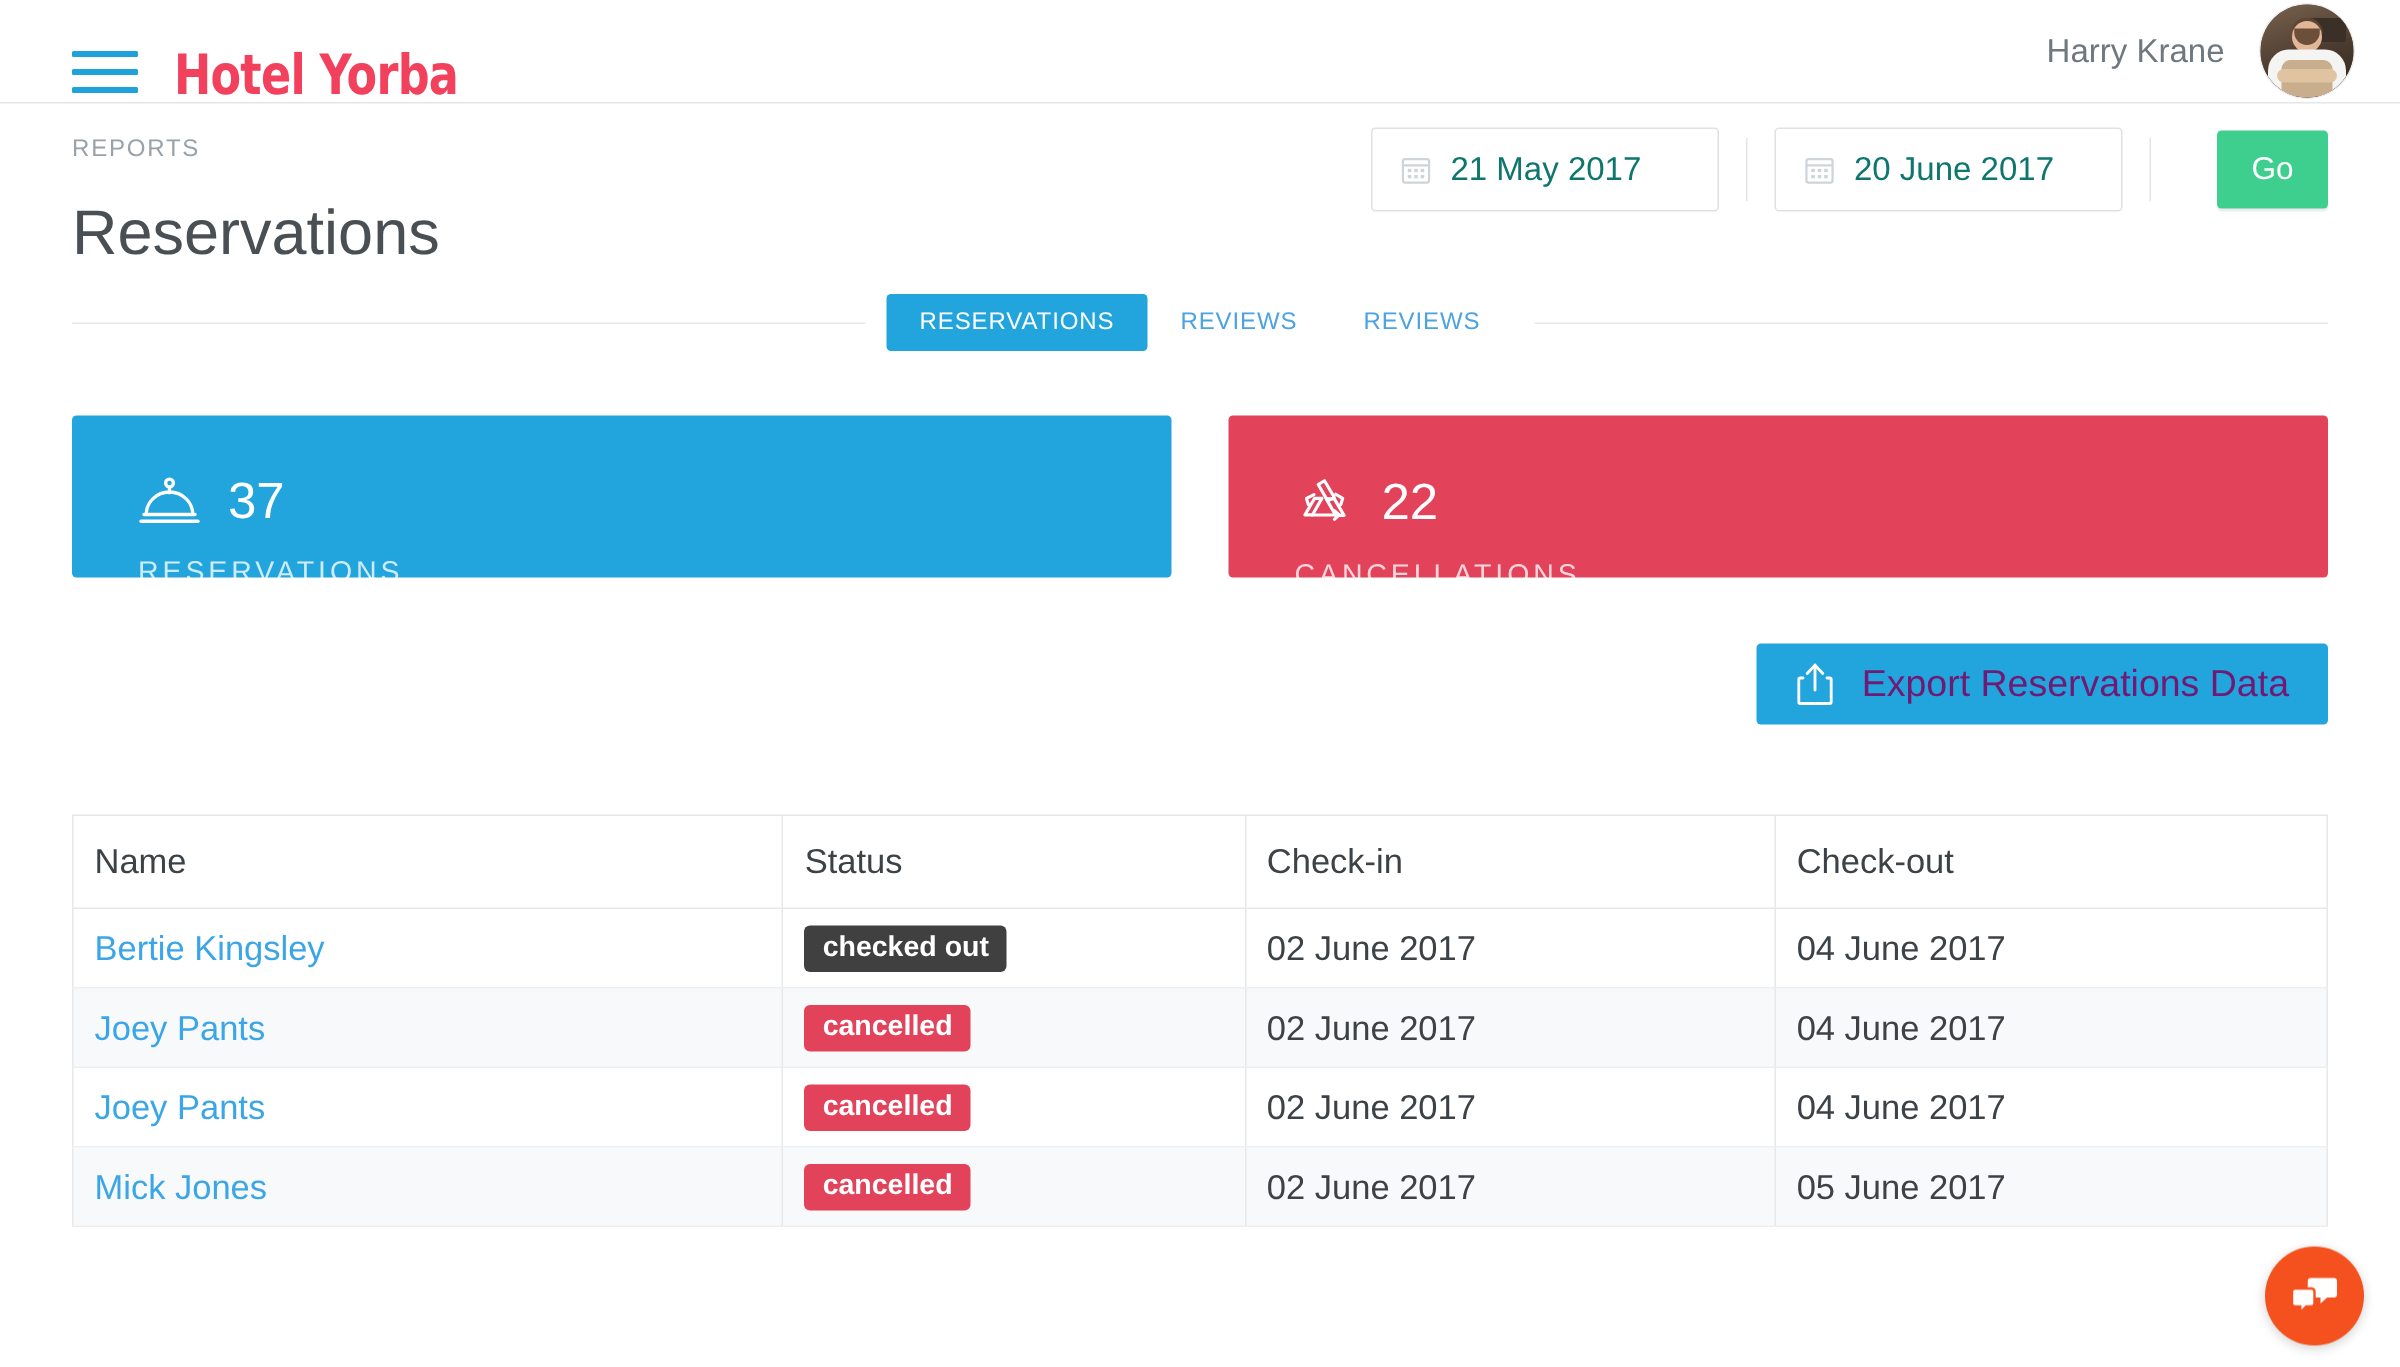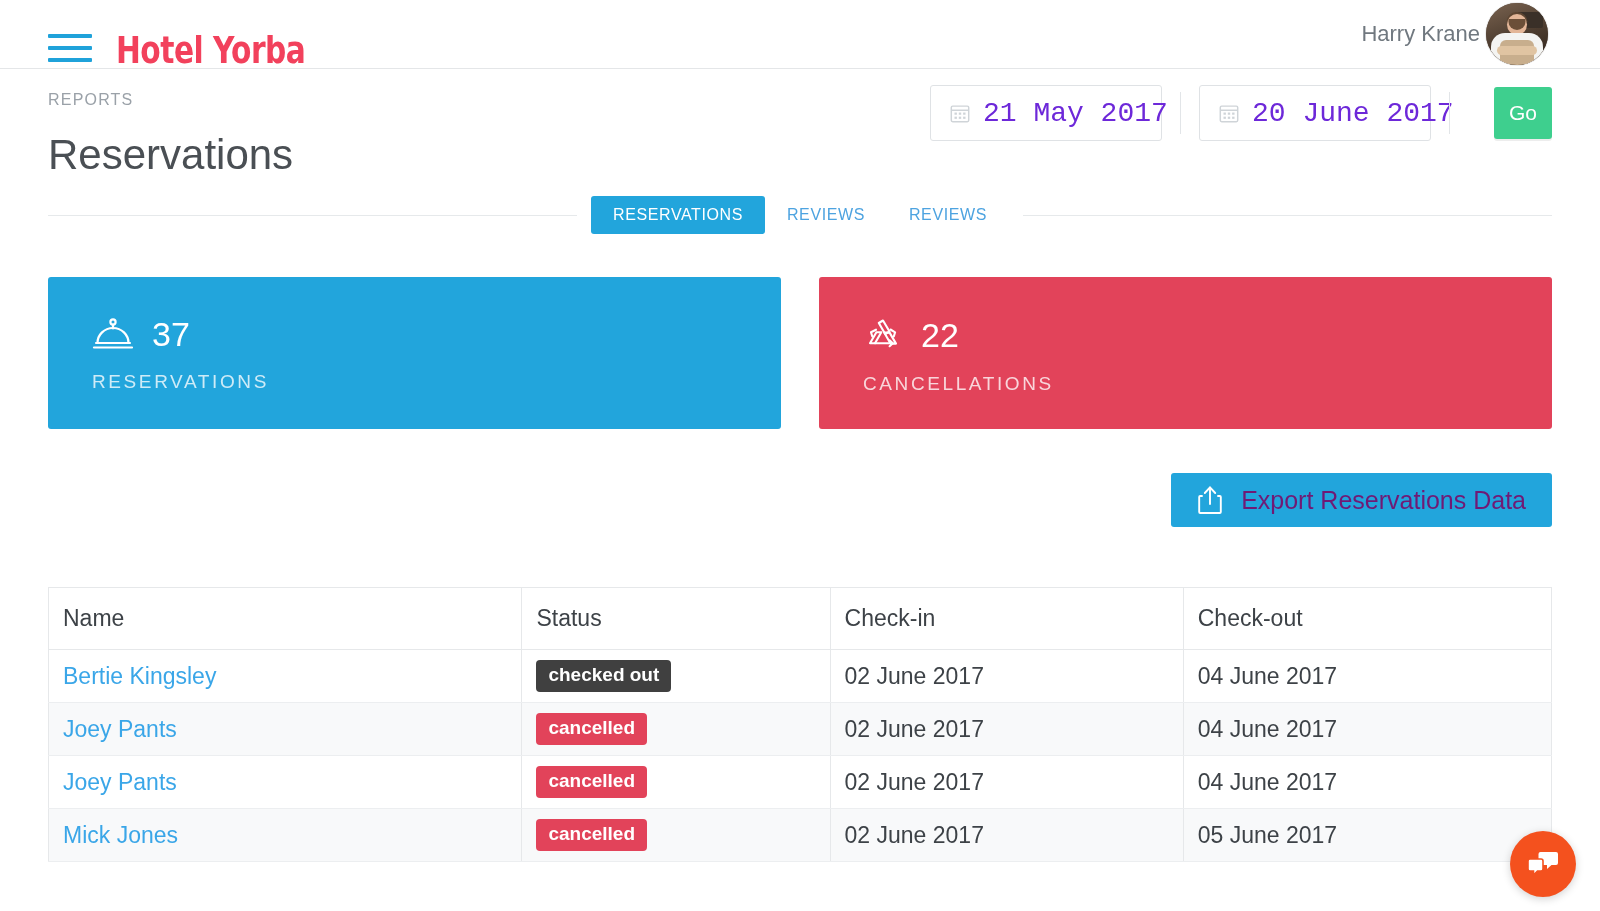--- a/index.html
+++ b/index.html
@@ -39,23 +39,23 @@
     letter-spacing: -0.5px;
     font-stretch: condensed;
     transform: scaleY(1.12);
     transform-origin: left top;
     white-space: nowrap;
     cursor: pointer;
   }
 
   .user-area {
     position: absolute;
-    right: 52px; top: 50%;
+    right: 31px; top: 50%;
     transform: translateY(-50%);
-    display: flex; align-items: center; gap: 6px;
+    display: flex; align-items: center; gap: 24px;
   }
   .user-name {
     font-size: 22px;
     color: #70787f;
     font-weight: 400;
   }
   .avatar {
     width: 62px; height: 62px;
     border-radius: 50%;
     overflow: hidden;
@@ -97,27 +97,27 @@
   .datefield {
     width: 232px; height: 56px;
     border: 1px solid #dfe2e5;
     background: #fff;
     border-radius: 3px;
     display: flex; align-items: center;
     padding: 0 18px;
     gap: 12px;
     cursor: pointer;
   }
-  .datefield .txt { font-size: 28px; color: #6d28d9; white-space: nowrap; font-family: Liberation Mono, monospace; }
+  .datefield .txt { font-size: 22px; color: #0f766e; white-space: nowrap; }
   .sep { width: 1px; height: 42px; background: #e2e5e8; margin: 0 18px; }
   .cal-icon { width: 22px; height: 22px; flex: none; }
 
   .go-btn {
     margin-left: 26px;
-    width: 58px; height: 52px;
+    width: 74px; height: 52px;
     background: #3ecf8e;
     color: #fff;
     border: none; border-radius: 3px;
     font-size: 21px;
     font-family: "Liberation Sans", sans-serif;
     cursor: pointer;
     box-shadow: 0 2px 0 rgba(0,0,0,.07);
   }
 
   
@@ -145,21 +145,21 @@
     white-space: nowrap;
   }
   .tab.active { background: #22A5DC; color: #fff; border-radius: 3px; }
 
   
   .cards {
     display: flex; gap: 38px;
     margin: 40px 48px 0 48px;
   }
   .card {
-    flex: 1; height: 152px;
+    flex: 1; height: 108px;
     border-radius: 3px;
     padding: 40px 0 0 44px;
     color: #fff;
   }
   .card.blue { background: #22A5DC; }
   .card.red  { background: #E2435A; }
   .card-top { display: flex; align-items: center; gap: 18px; }
   .card-num { font-size: 34px; font-weight: 400; line-height: 1; }
   .card-label {
     margin-top: 20px;

